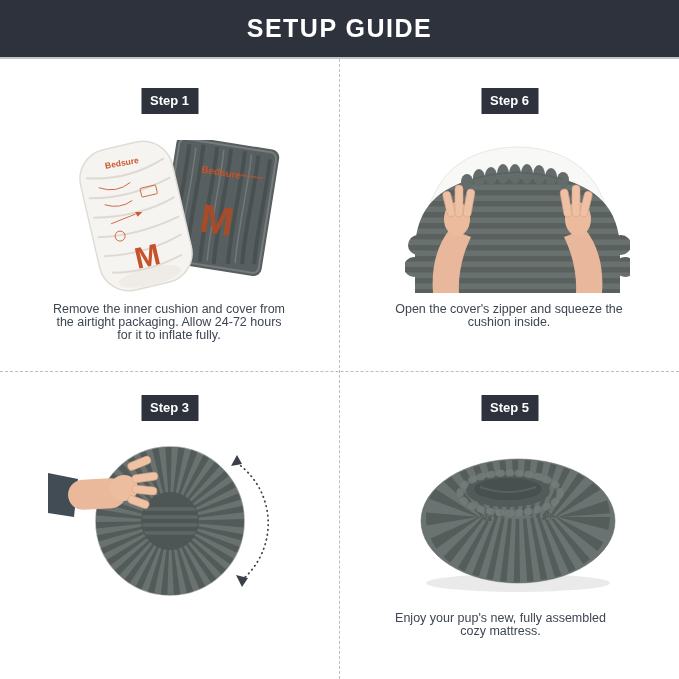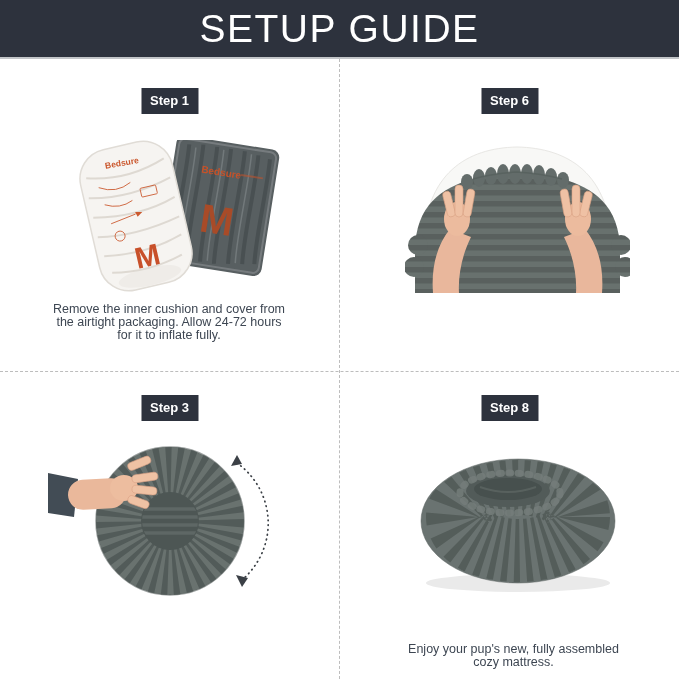--- a/index.html
+++ b/index.html
@@ -6,21 +6,21 @@
   html,body { background:#ffffff; }
   #canvas {
     position:relative; width:679px; height:679px; background:#ffffff;
     font-family:"Liberation Sans", sans-serif; overflow:hidden;
   }
   .header {
     position:absolute; top:0; left:0; width:679px; height:57px;
     background:#2d323d; display:flex; align-items:center; justify-content:center;
   }
   .header-title {
-    color:#ffffff; font-size:39px; font-weight:400; letter-spacing:1.5px;
+    color:#ffffff; font-size:25px; font-weight:700; letter-spacing:1.5px;
   }
   .header-underline {
     position:absolute; top:57px; left:0; width:679px; height:2px; background:#c2c5c8;
   }
   .divider-v {
     position:absolute; top:59px; left:339px; width:0; height:620px;
     border-left:1px dashed #bdbdbd;
   }
   .divider-h {
     position:absolute; top:371px; left:0; width:679px; height:0;
@@ -40,21 +40,21 @@
   .q-bottom .badge { top:23px; }
   .caption {
     position:absolute; color:#3d4652; font-size:12.5px; line-height:13px;
     text-align:center;
   }
   .q-top .caption    { top:246px; }
   .q-bottom .caption { top:240px; }
   #q1 .caption { width:240px; left:49px; }
   #q2 .caption { width:240px; left:49px; }
   #q3 .caption { width:215px; left:62px; }
-  #q4 .caption { width:225px; left:61px;margin-top:31px; }
+  #q4 .caption { width:225px; left:48px; }
   .illus { position:absolute; }
   #q1 .illus { left:70px; top:83px; }
   #q2 .illus { left:65px; top:78px; }
   #q3 .illus { left:40px; top:61px; }
   #q4 .illus { left:60px; top:63px; }
   svg text { font-family:"Liberation Sans", sans-serif; }
 </style>
 </head>
 <body>
 
@@ -181,20 +181,21 @@
         <path d="M197 158 C199 132 193 110 180 94 L159 102 C168 120 172 140 171 158 Z" fill="#e9b79c"></path>
         <ellipse cx="173" cy="84" rx="13" ry="17" fill="#ecbb9e"></ellipse>
         <g fill="#efc1a4" stroke="#d9a183" stroke-width="0.6">
           <rect x="177" y="56" width="8" height="26" rx="4" transform="rotate(14 181 69)"></rect>
           <rect x="167" y="50" width="8" height="32" rx="4"></rect>
           <rect x="157" y="54" width="8" height="28" rx="4" transform="rotate(-10 161 68)"></rect>
         </g>
       </g>
     </svg>
 
+    <div class="caption">Open the cover's zipper and squeeze the cushion inside.</div>
   </div>
 
   <div id="q3" class="quad q-bottom">
     <div class="badge">Step 3</div>
 
     <svg class="illus" width="250" height="168" viewBox="0 0 250 168">
       <defs>
         <clipPath id="holeClip">
             <circle cx="130" cy="88" r="28"></circle>
           </clipPath>
@@ -228,21 +229,21 @@
       <g>
         <path d="M197 30 A 74 74 0 0 1 203 146" fill="none" stroke="#3b4046" stroke-width="1.7" stroke-dasharray="0.6 4.2" stroke-linecap="round"></path>
         <path d="M197 22 L191 33 L202 31 Z" fill="#3b4046"></path>
         <path d="M202 154 L196 142 L208 145 Z" fill="#3b4046"></path>
       </g>
     </svg>
 
   </div>
 
   <div id="q4" class="quad q-bottom">
-    <div class="badge">Step 8</div>
+    <div class="badge">Step 5</div>
 
     <svg class="illus" width="240" height="162" viewBox="0 0 240 162">
       <defs>
         <clipPath id="bedClip">
             <ellipse cx="118" cy="86" rx="96" ry="61"></ellipse>
           </clipPath>
       </defs>
       <ellipse cx="118" cy="148" rx="92" ry="9" fill="#eaeaea"></ellipse>
 
       <g>

